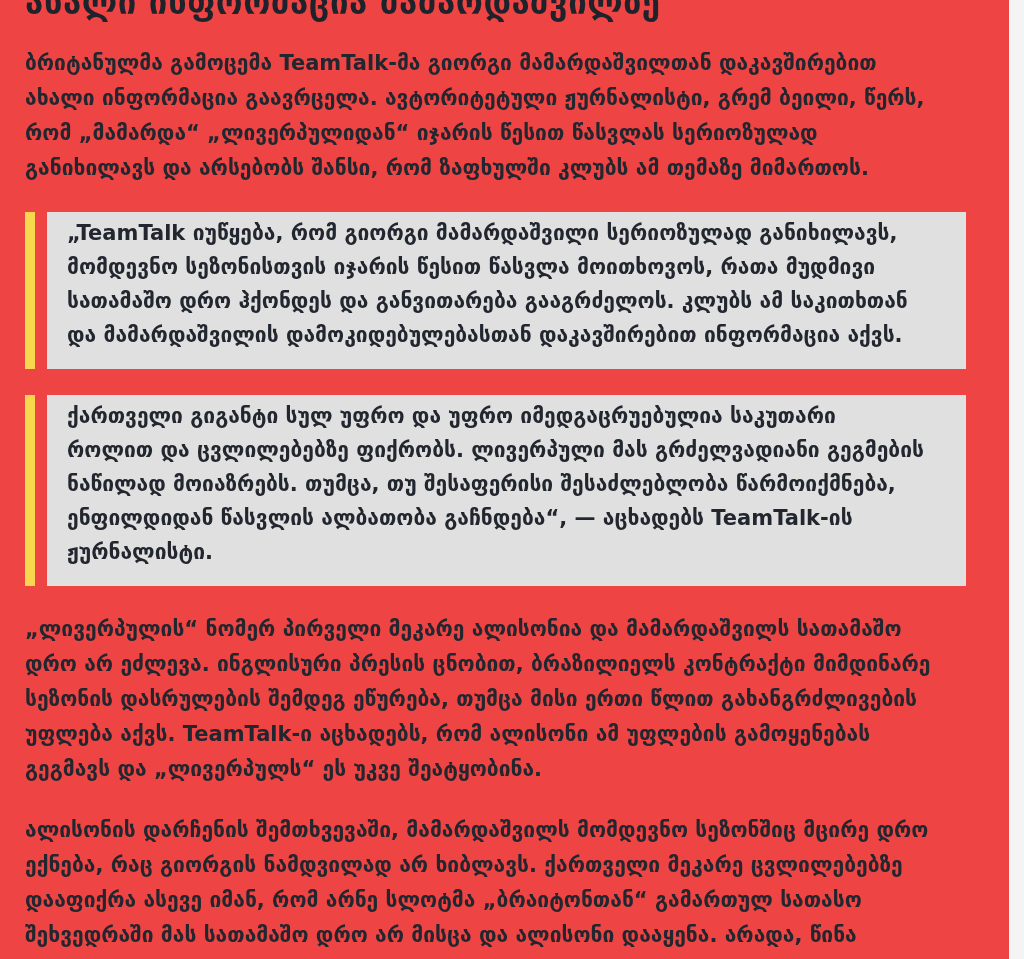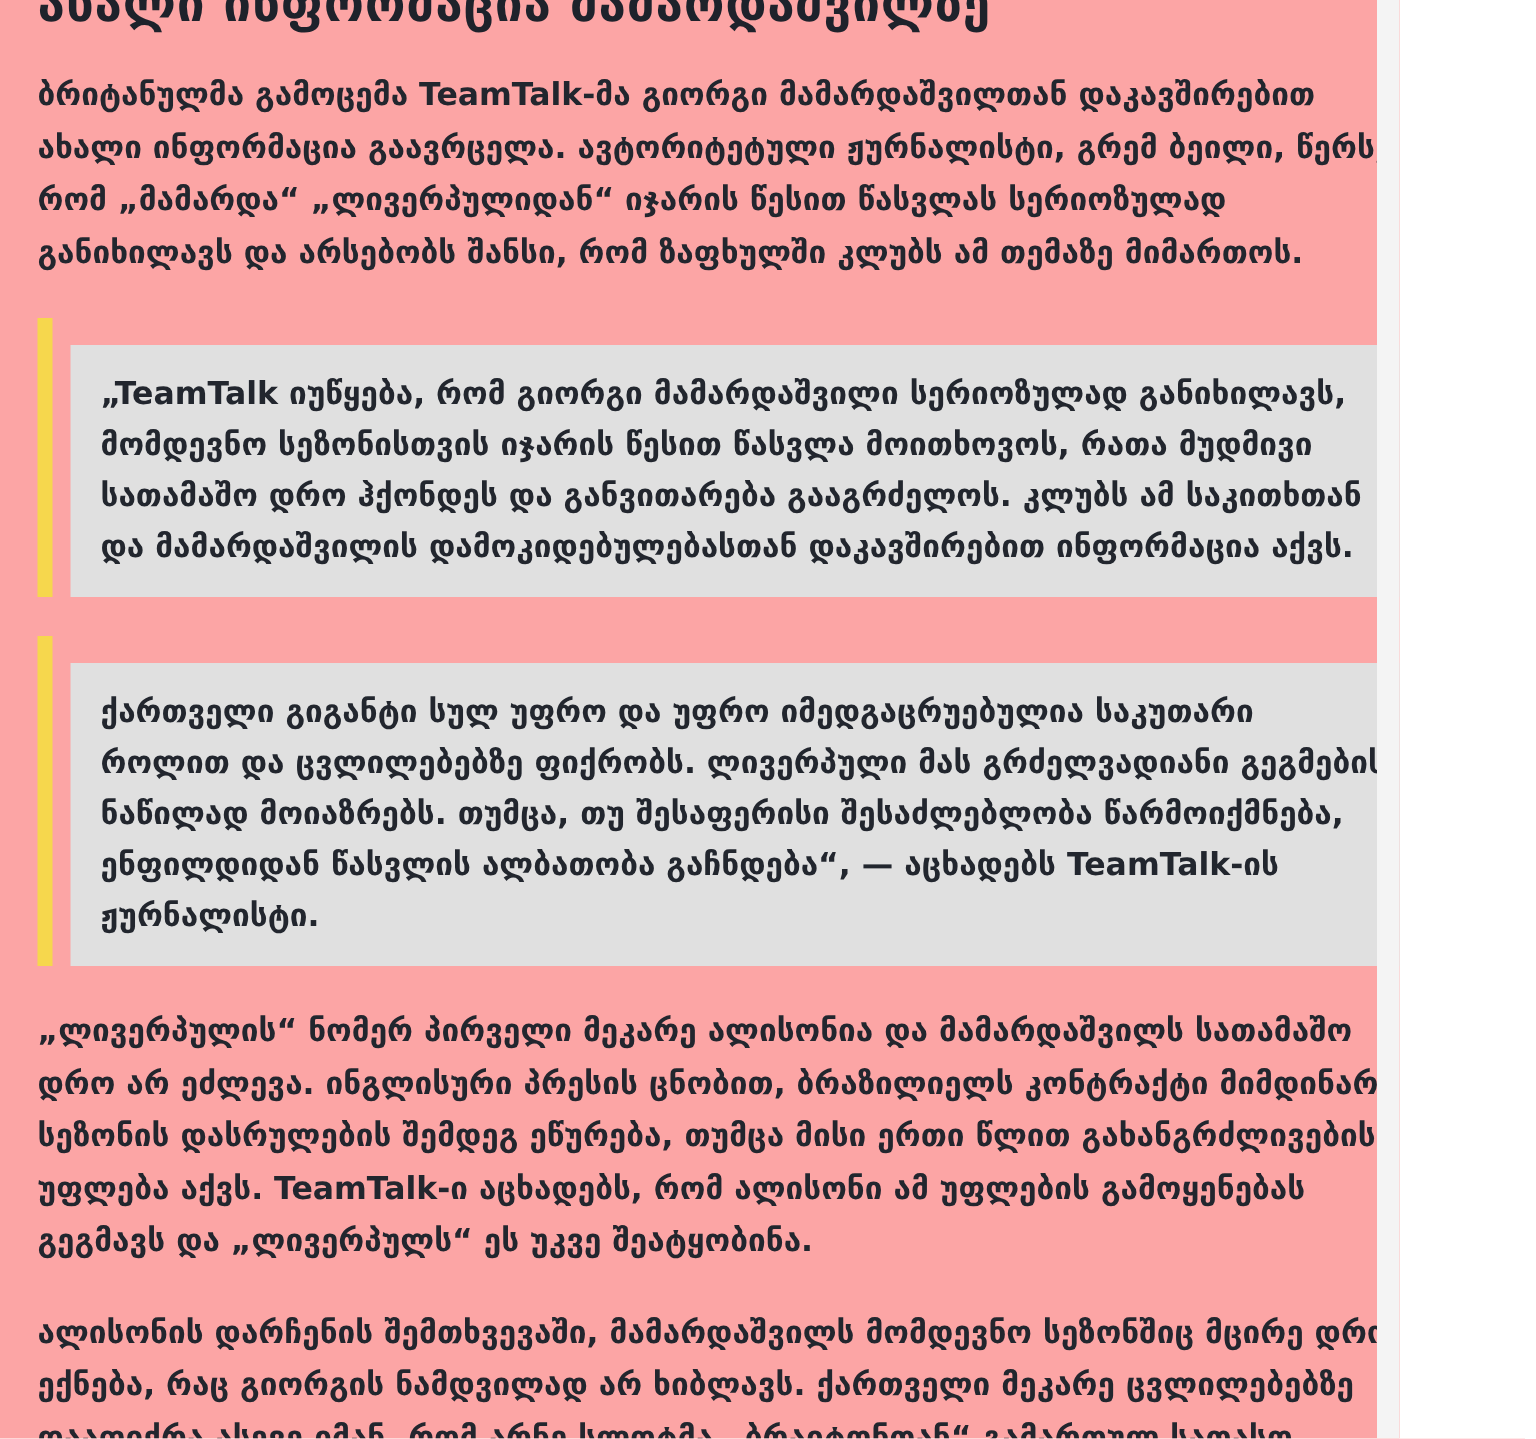--- a/index.html
+++ b/index.html
@@ -3,23 +3,23 @@
 <meta charset="utf-8">
 <style>
   html, body {
     margin: 0;
     padding: 0;
     background: #ffffff;
     font-family: "DejaVu Sans", "Liberation Sans", sans-serif;
   }
   .page {
     position: relative;
-    width: 933px;
+    width: 1024px;
     height: 959px;
-    background: #fca5a5;
+    background: #ef4444;
     overflow: hidden;
   }
   .edge-strip {
     position: absolute;
     top: 0;
     right: 0;
     width: 15px;
     height: 100%;
     background: #f4f4f4;
   }
@@ -53,22 +53,21 @@
   }
   .quote-accent-bar {
     flex: 0 0 10px;
     width: 10px;
     background: #f6d74d;
     margin-right: 12px;
   }
   .quote-box {
     flex: 1 1 auto;
     background: #e0e0e0;
-    padding: 15px 24px 17px 20px;
-    margin-top: 18px;
+    padding: 4px 24px 17px 20px;
   }
   .quote-box .quote-text {
     margin: 0;
     font-size: 21px;
     line-height: 34px;
     color: #22262e;
     max-width: 860px;
   }
 </style>
 </head>

